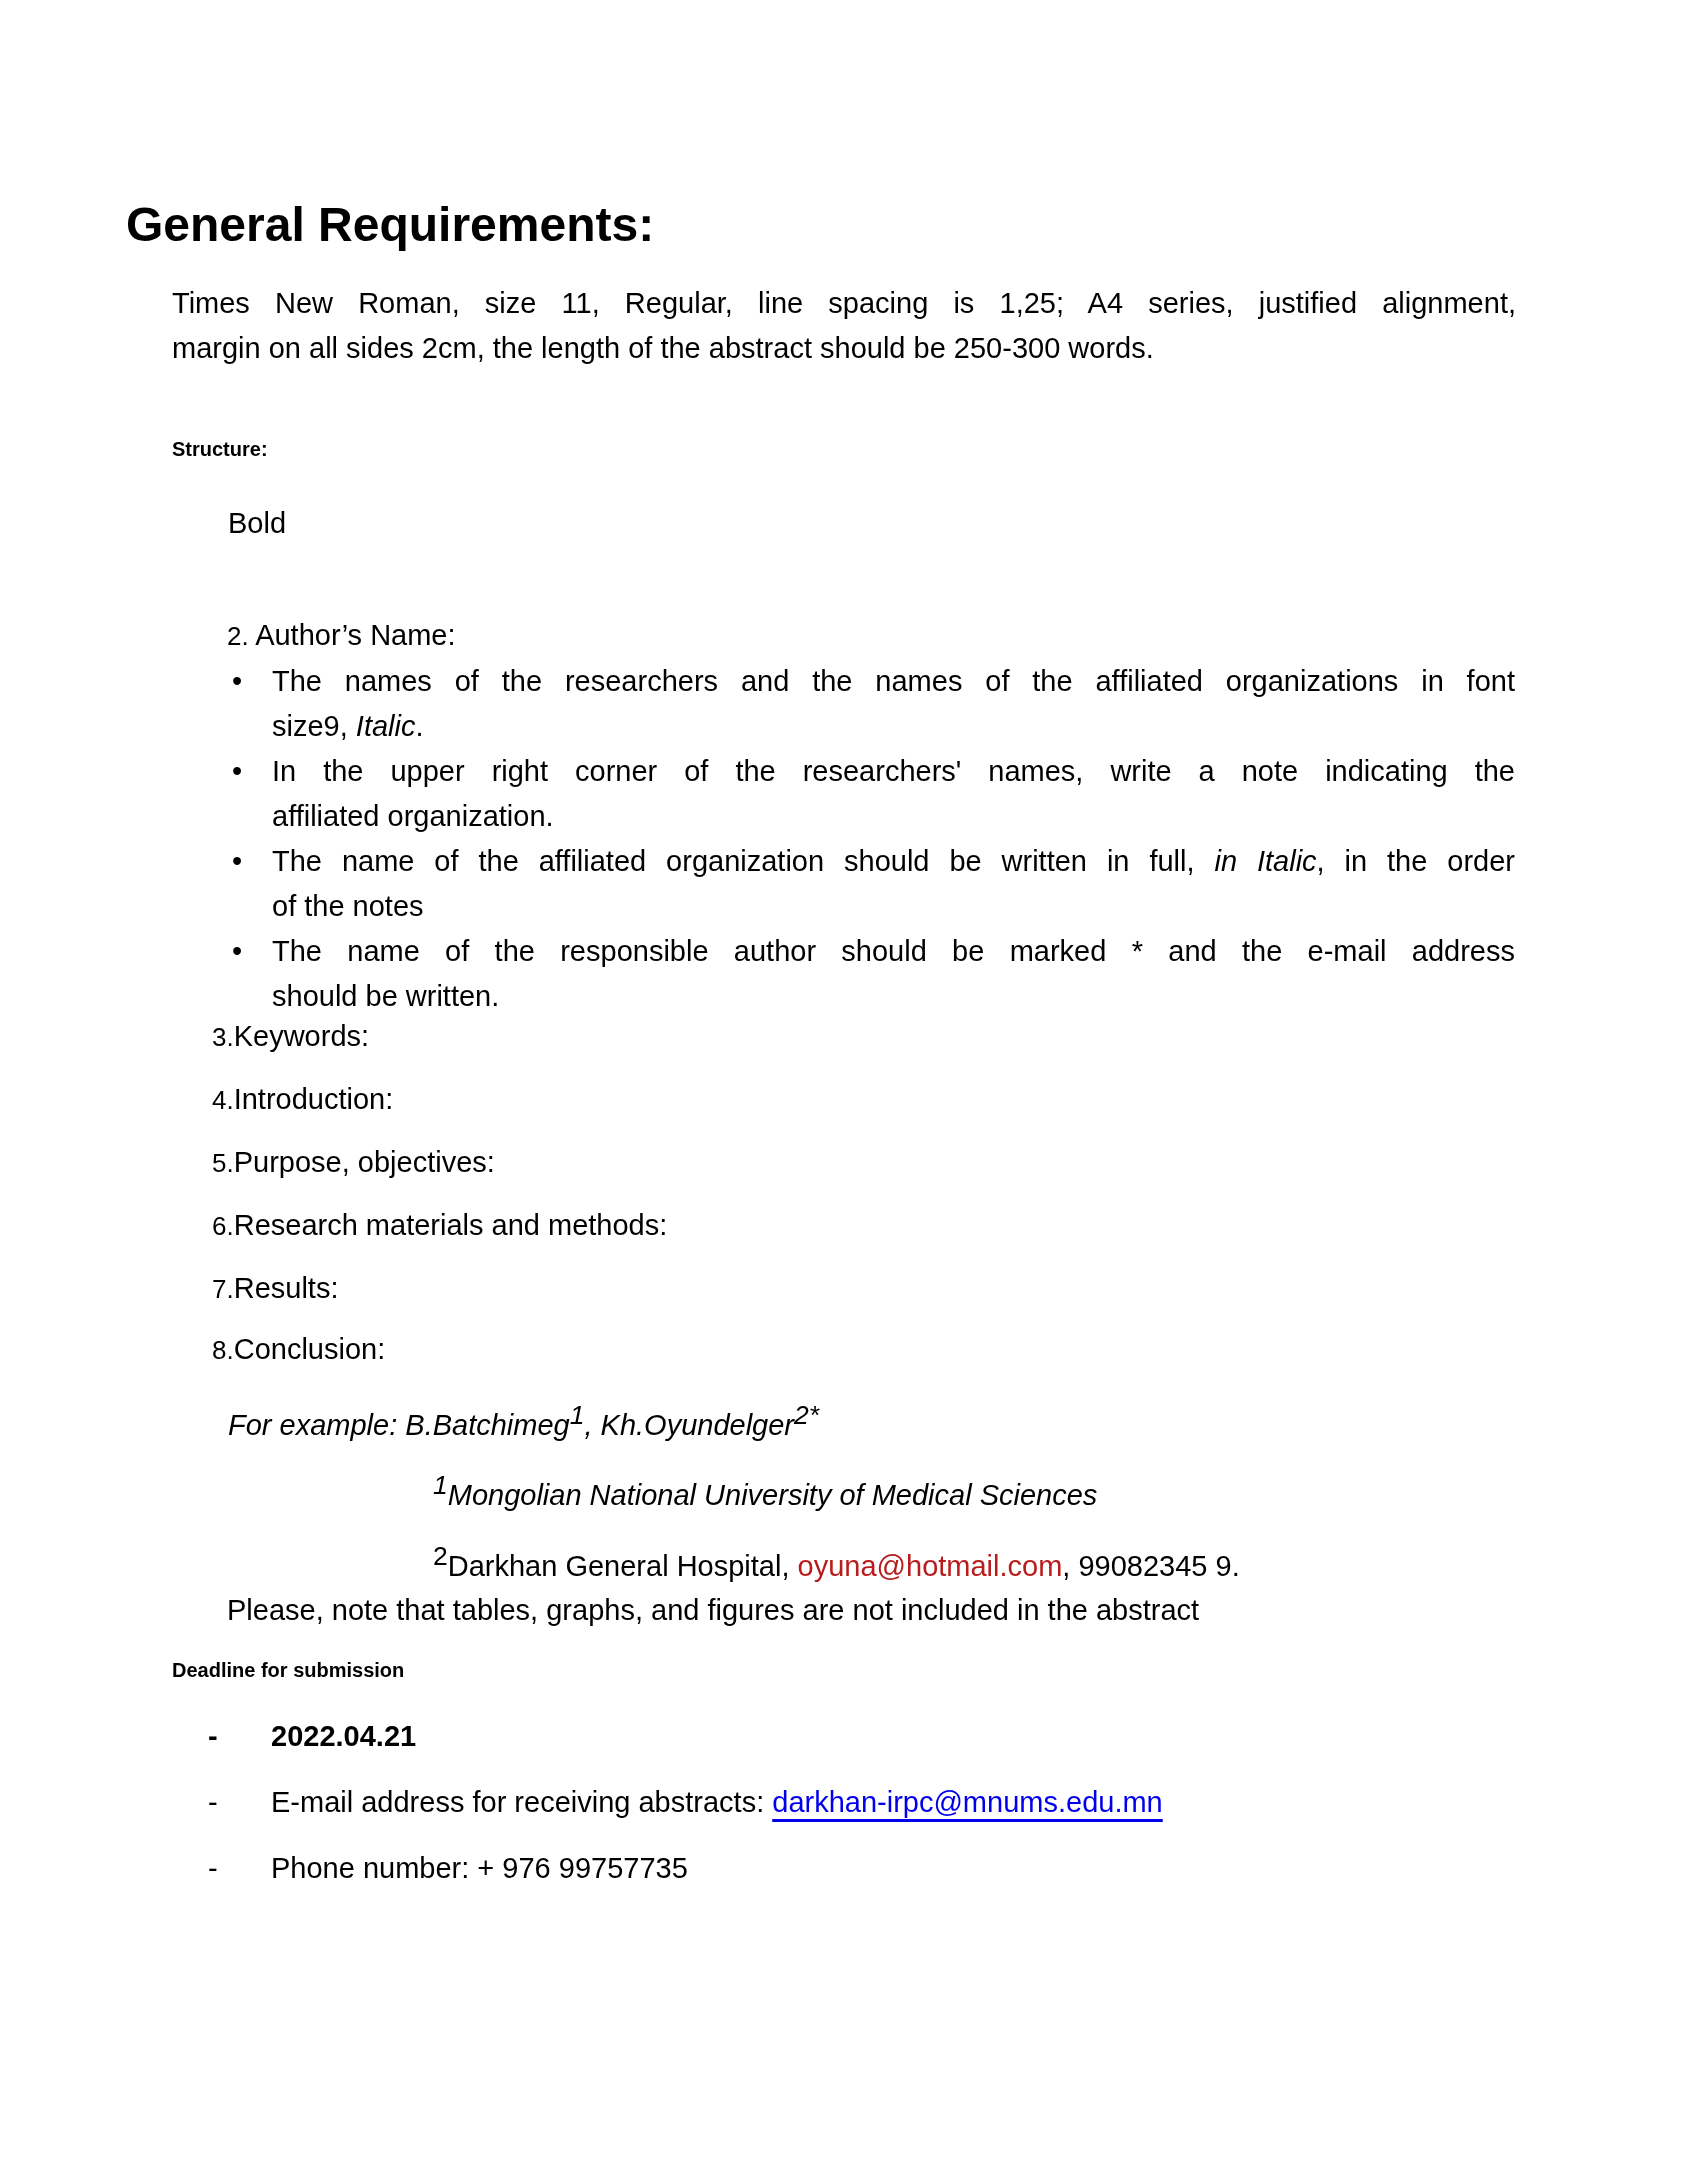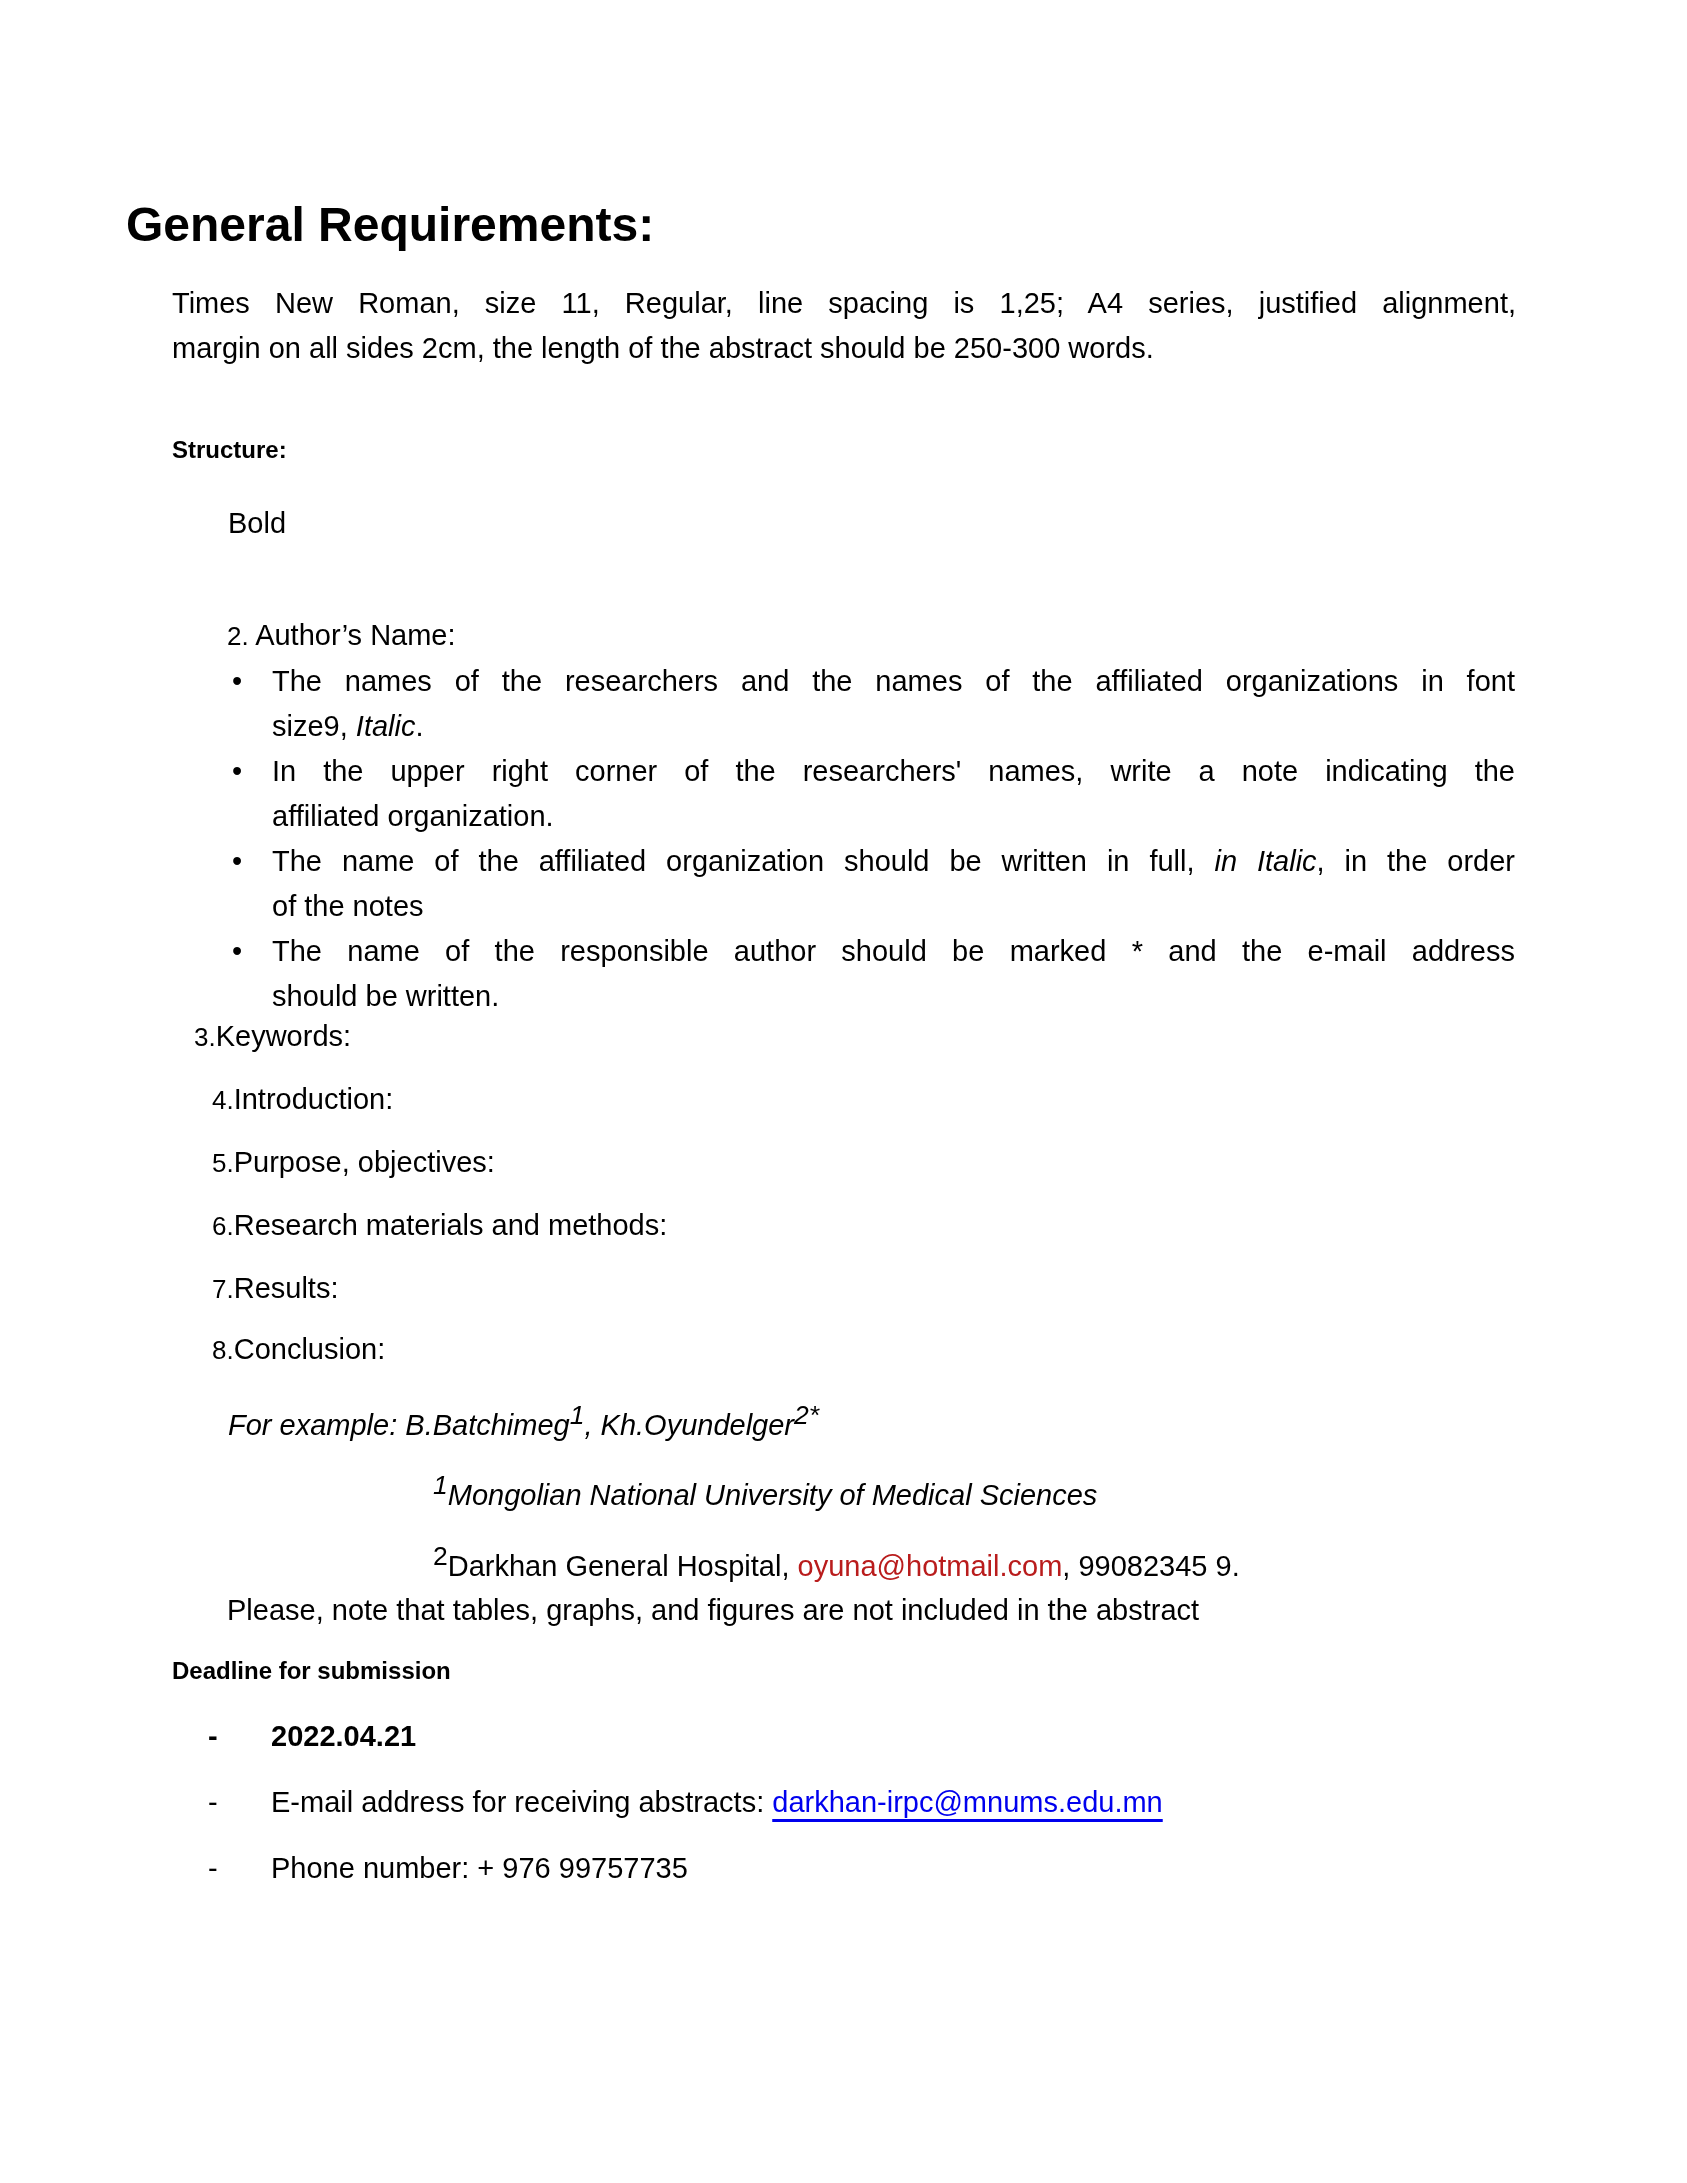--- a/index.html
+++ b/index.html
@@ -16,21 +16,21 @@
   .i { font-style: italic; }
 
   
   .ln { height: 45px; line-height: 45px; overflow: hidden; text-align: justify; }
   .ln.j::after { content: ""; display: inline-block; width: 100%; height: 0; }
   .ln.last { text-align: left; }
 
   .row { position: absolute; height: 45px; line-height: 45px; white-space: nowrap; }
 
   .h1 { font-size: 48px; line-height: 46px; font-weight: 700; }
-  .h2 { font-size: 24px; font-weight: 700; }
+  .h2 { font-size: 20px; font-weight: 700; }
 
   .num { font-size: 26px; }
   .sup { font-size: 26.5px; position: relative; top: -10.6px; }
 
   .bl { position: relative; padding-left: 40px; }
   .marker { position: absolute; left: 0; top: 0; }
 
   .drow { padding-left: 63px; }
   .dmark { position: absolute; left: 0; top: 0; }
 
@@ -49,21 +49,21 @@
     text-underline-offset: 6px;
     cursor: pointer;
   }
 
   #h-general   { left: 126px; top: 202px; }
   #intro       { left: 172px; top: 281px; width: 1344px; }
   #h-structure { left: 172px; top: 427px; }
   #item1       { left: 228px; top: 501px; width: 830px; }
   #item2       { left: 227px; top: 613px; }
   #bullets     { left: 232px; top: 659px; width: 1283px; }
-  #item3       { left: 194px; top: 1014px; }
+  #item3       { left: 212px; top: 1014px; }
   #item4       { left: 212px; top: 1077px; }
   #item5       { left: 212px; top: 1140px; }
   #item6       { left: 212px; top: 1203px; }
   #item7       { left: 212px; top: 1266px; }
   #item8       { left: 212px; top: 1327px; }
   #example     { left: 228px; top: 1403px; }
   #org1        { left: 433px; top: 1473px; }
   #org2        { left: 433px; top: 1544px; }
   #please      { left: 227px; top: 1588px; }
   #h-deadline  { left: 172px; top: 1648px; }

